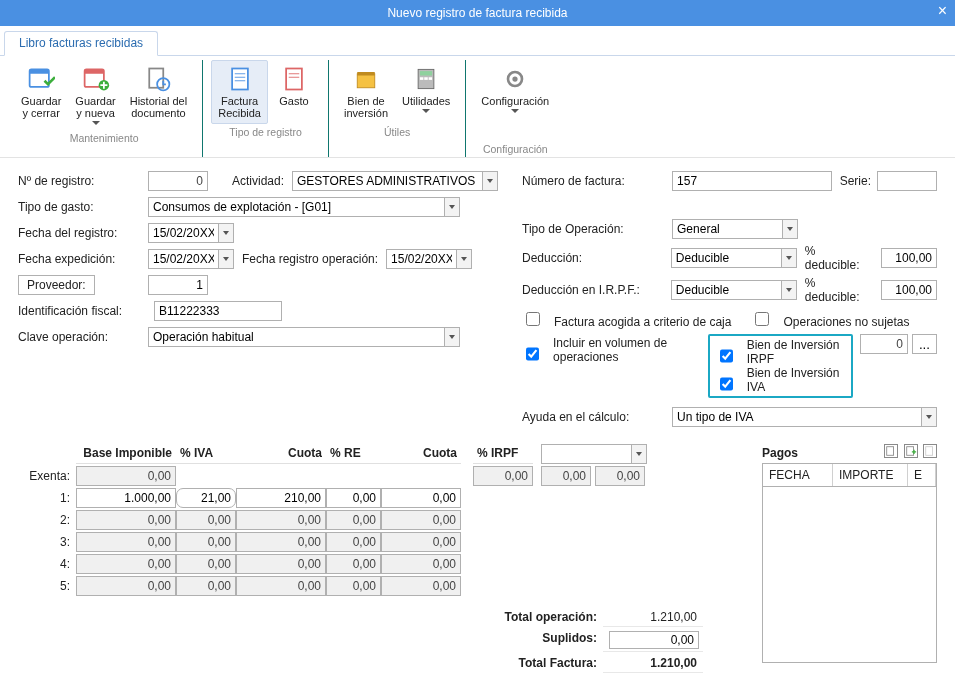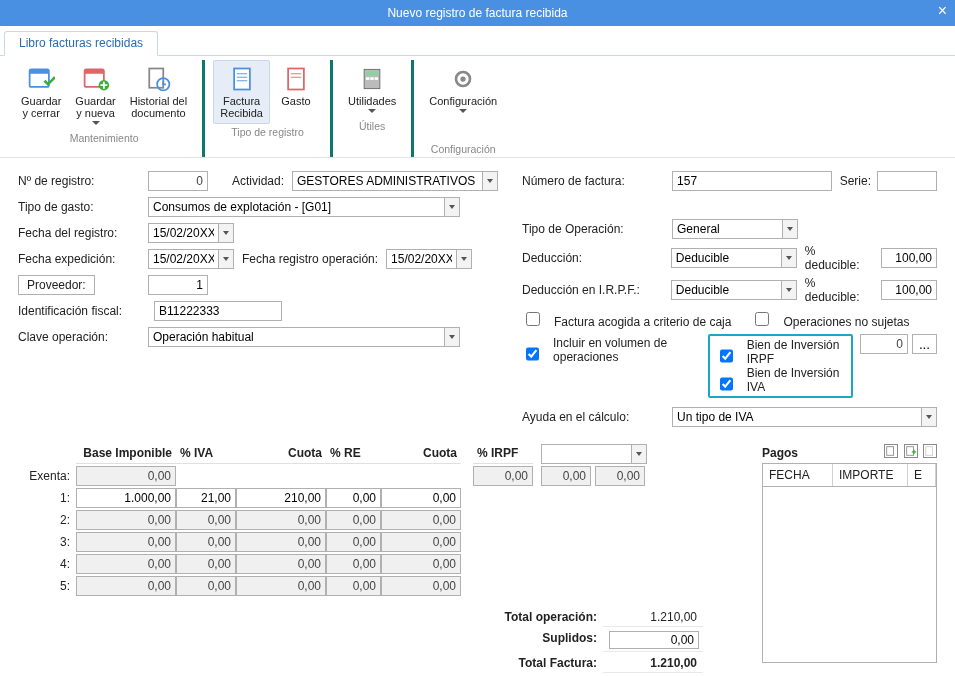--- a/index.html
+++ b/index.html
@@ -2,21 +2,21 @@
 <html><head>
 <meta charset="utf-8">
 <style>
   * { box-sizing: border-box; font-family: "Segoe UI", Tahoma, sans-serif; }
   body { margin:0; padding:0; background:#fff; font-size:12px; color:#222; width:955px; }
   .titlebar { background:#4a90e2; color:#fff; height:26px; display:flex; align-items:center; justify-content:center; position:relative; }
   .titlebar .close { position:absolute; right:8px; top:2px; font-size:16px; cursor:pointer; }
   .tabstrip { border-bottom:1px solid #c9d7eb; background:#fff; padding-left:4px; padding-top:4px; }
   .tab { display:inline-block; padding:4px 14px 5px 14px; border:1px solid #c9d7eb; border-bottom:1px solid #fff; border-radius:3px 3px 0 0; color:#2b6cb0; background:#fff; position:relative; top:1px; cursor:pointer;}
   .ribbon { display:flex; border-bottom:1px solid #e3e3e3; padding:4px 6px 0 6px; }
-  .rgroup { display:flex; flex-direction:column; align-items:center; padding:0 8px 2px 8px; border-right:3px solid #0f766e; }
+  .rgroup { display:flex; flex-direction:column; align-items:center; padding:0 8px 2px 8px; border-right:1px solid #0f766e; }
   .rgroup:last-child { border-right:none;gap:23px; }
   .rbtns { display:flex; }
   .rbtn { display:flex; flex-direction:column; align-items:center; justify-content:flex-start; padding:4px 6px; border:1px solid transparent; border-radius:2px; cursor:pointer; min-width:52px;}
   .rbtn.active { background:#e6edf7; border-color:#c9d7eb; }
   .rbtn .icon { width:28px; height:28px; margin-bottom:2px; }
   .rbtn span { font-size:11px; text-align:center; line-height:12px; }
   .rlabel { font-size:10.5px; color:#888; margin-top:2px; }
   .dd-arrow { border-left:4px solid transparent; border-right:4px solid transparent; border-top:4px solid #555; margin-top:2px;}
   .form { padding:12px 18px 10px 18px; }
   .cols { display:flex; gap:24px; }
@@ -131,20 +131,28 @@
         <span>&nbsp;</span>
       </div>
     </div>
     <div class="rlabel">Tipo de registro</div>
   </div>
 
   <div class="rgroup">
     <div class="rbtns">
       <div class="rbtn">
         <svg class="icon" viewBox="0 0 32 32">
+            <rect x="6" y="10" width="20" height="16" fill="#f5c142" stroke="#c08b1f" stroke-width="1"></rect>
+            <rect x="6" y="8" width="20" height="4" fill="#c08b1f"></rect>
+          </svg>
+        <span>Bien de</span>
+        <span>inversión</span>
+      </div>
+      <div class="rbtn">
+        <svg class="icon" viewBox="0 0 32 32">
             <rect x="7" y="5" width="18" height="22" fill="#bbb" stroke="#666" stroke-width="1"></rect>
             <rect x="9" y="7" width="14" height="5" fill="#8fd19e"></rect>
             <rect x="9" y="14" width="4" height="3" fill="#fff"></rect>
             <rect x="14" y="14" width="4" height="3" fill="#fff"></rect>
             <rect x="19" y="14" width="4" height="3" fill="#fff"></rect>
           </svg>
         <span>Utilidades</span>
         <div class="dd-arrow"></div>
       </div>
     </div>
@@ -331,21 +339,21 @@
         <input class="cell ro" style="width: 60px;" value="0,00">
         <div style="width:8px"></div>
         <input class="cell ro" style="width: 50px;" value="0,00">
         <input class="cell ro" style="width: 50px; margin-left: 4px;" value="0,00">
       </div>
 
       <div id="gridrows">
           <div class="gridrow">
             <div class="rl">1:</div>
             <input class="cell " style="width: 100px;" value="1.000,00">
-            <input class="cell " style="width: 60px;" value="21,00">
+            <input class="cell " style="width: 60px; border-radius: 7px;" value="21,00">
             <input class="cell " style="width: 90px;" value="210,00">
             <input class="cell " style="width: 55px;" value="0,00">
             <input class="cell " style="width: 80px;" value="0,00">
           </div>
           <div class="gridrow">
             <div class="rl">2:</div>
             <input class="cell ro" style="width: 100px;" value="0,00">
             <input class="cell ro" style="width: 60px;" value="0,00">
             <input class="cell ro" style="width: 90px;" value="0,00">
             <input class="cell ro" style="width: 55px;" value="0,00">

